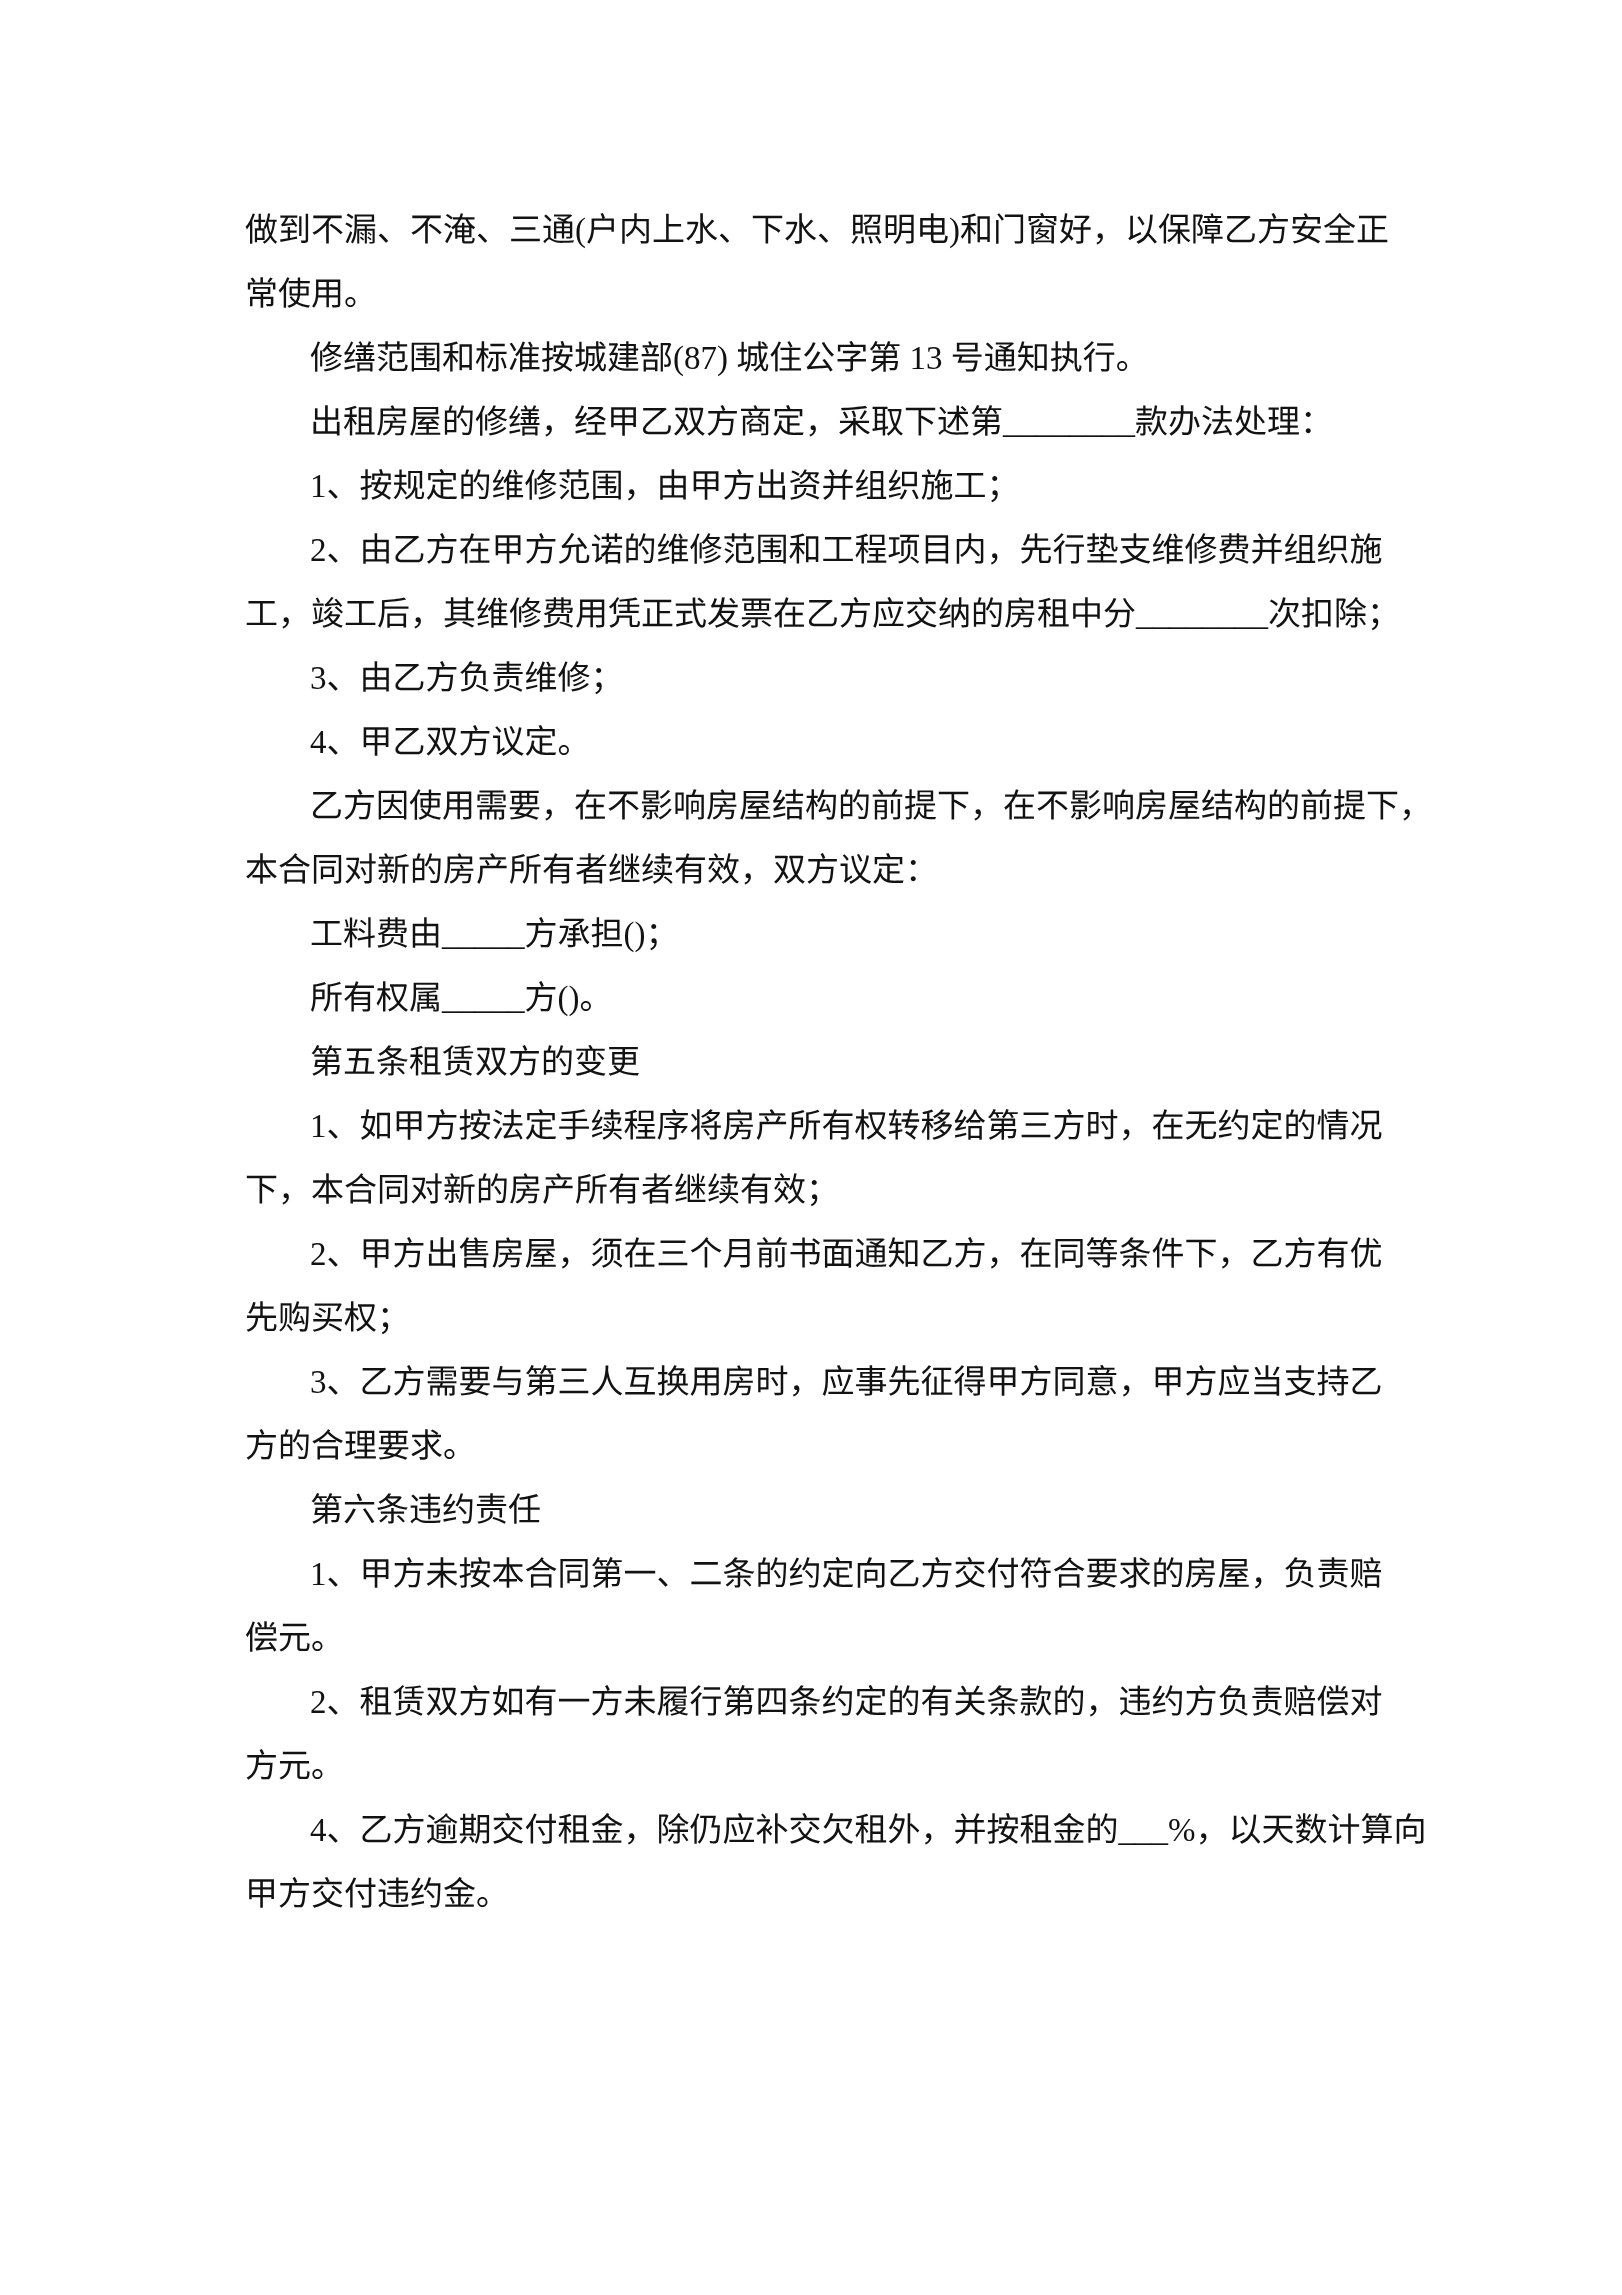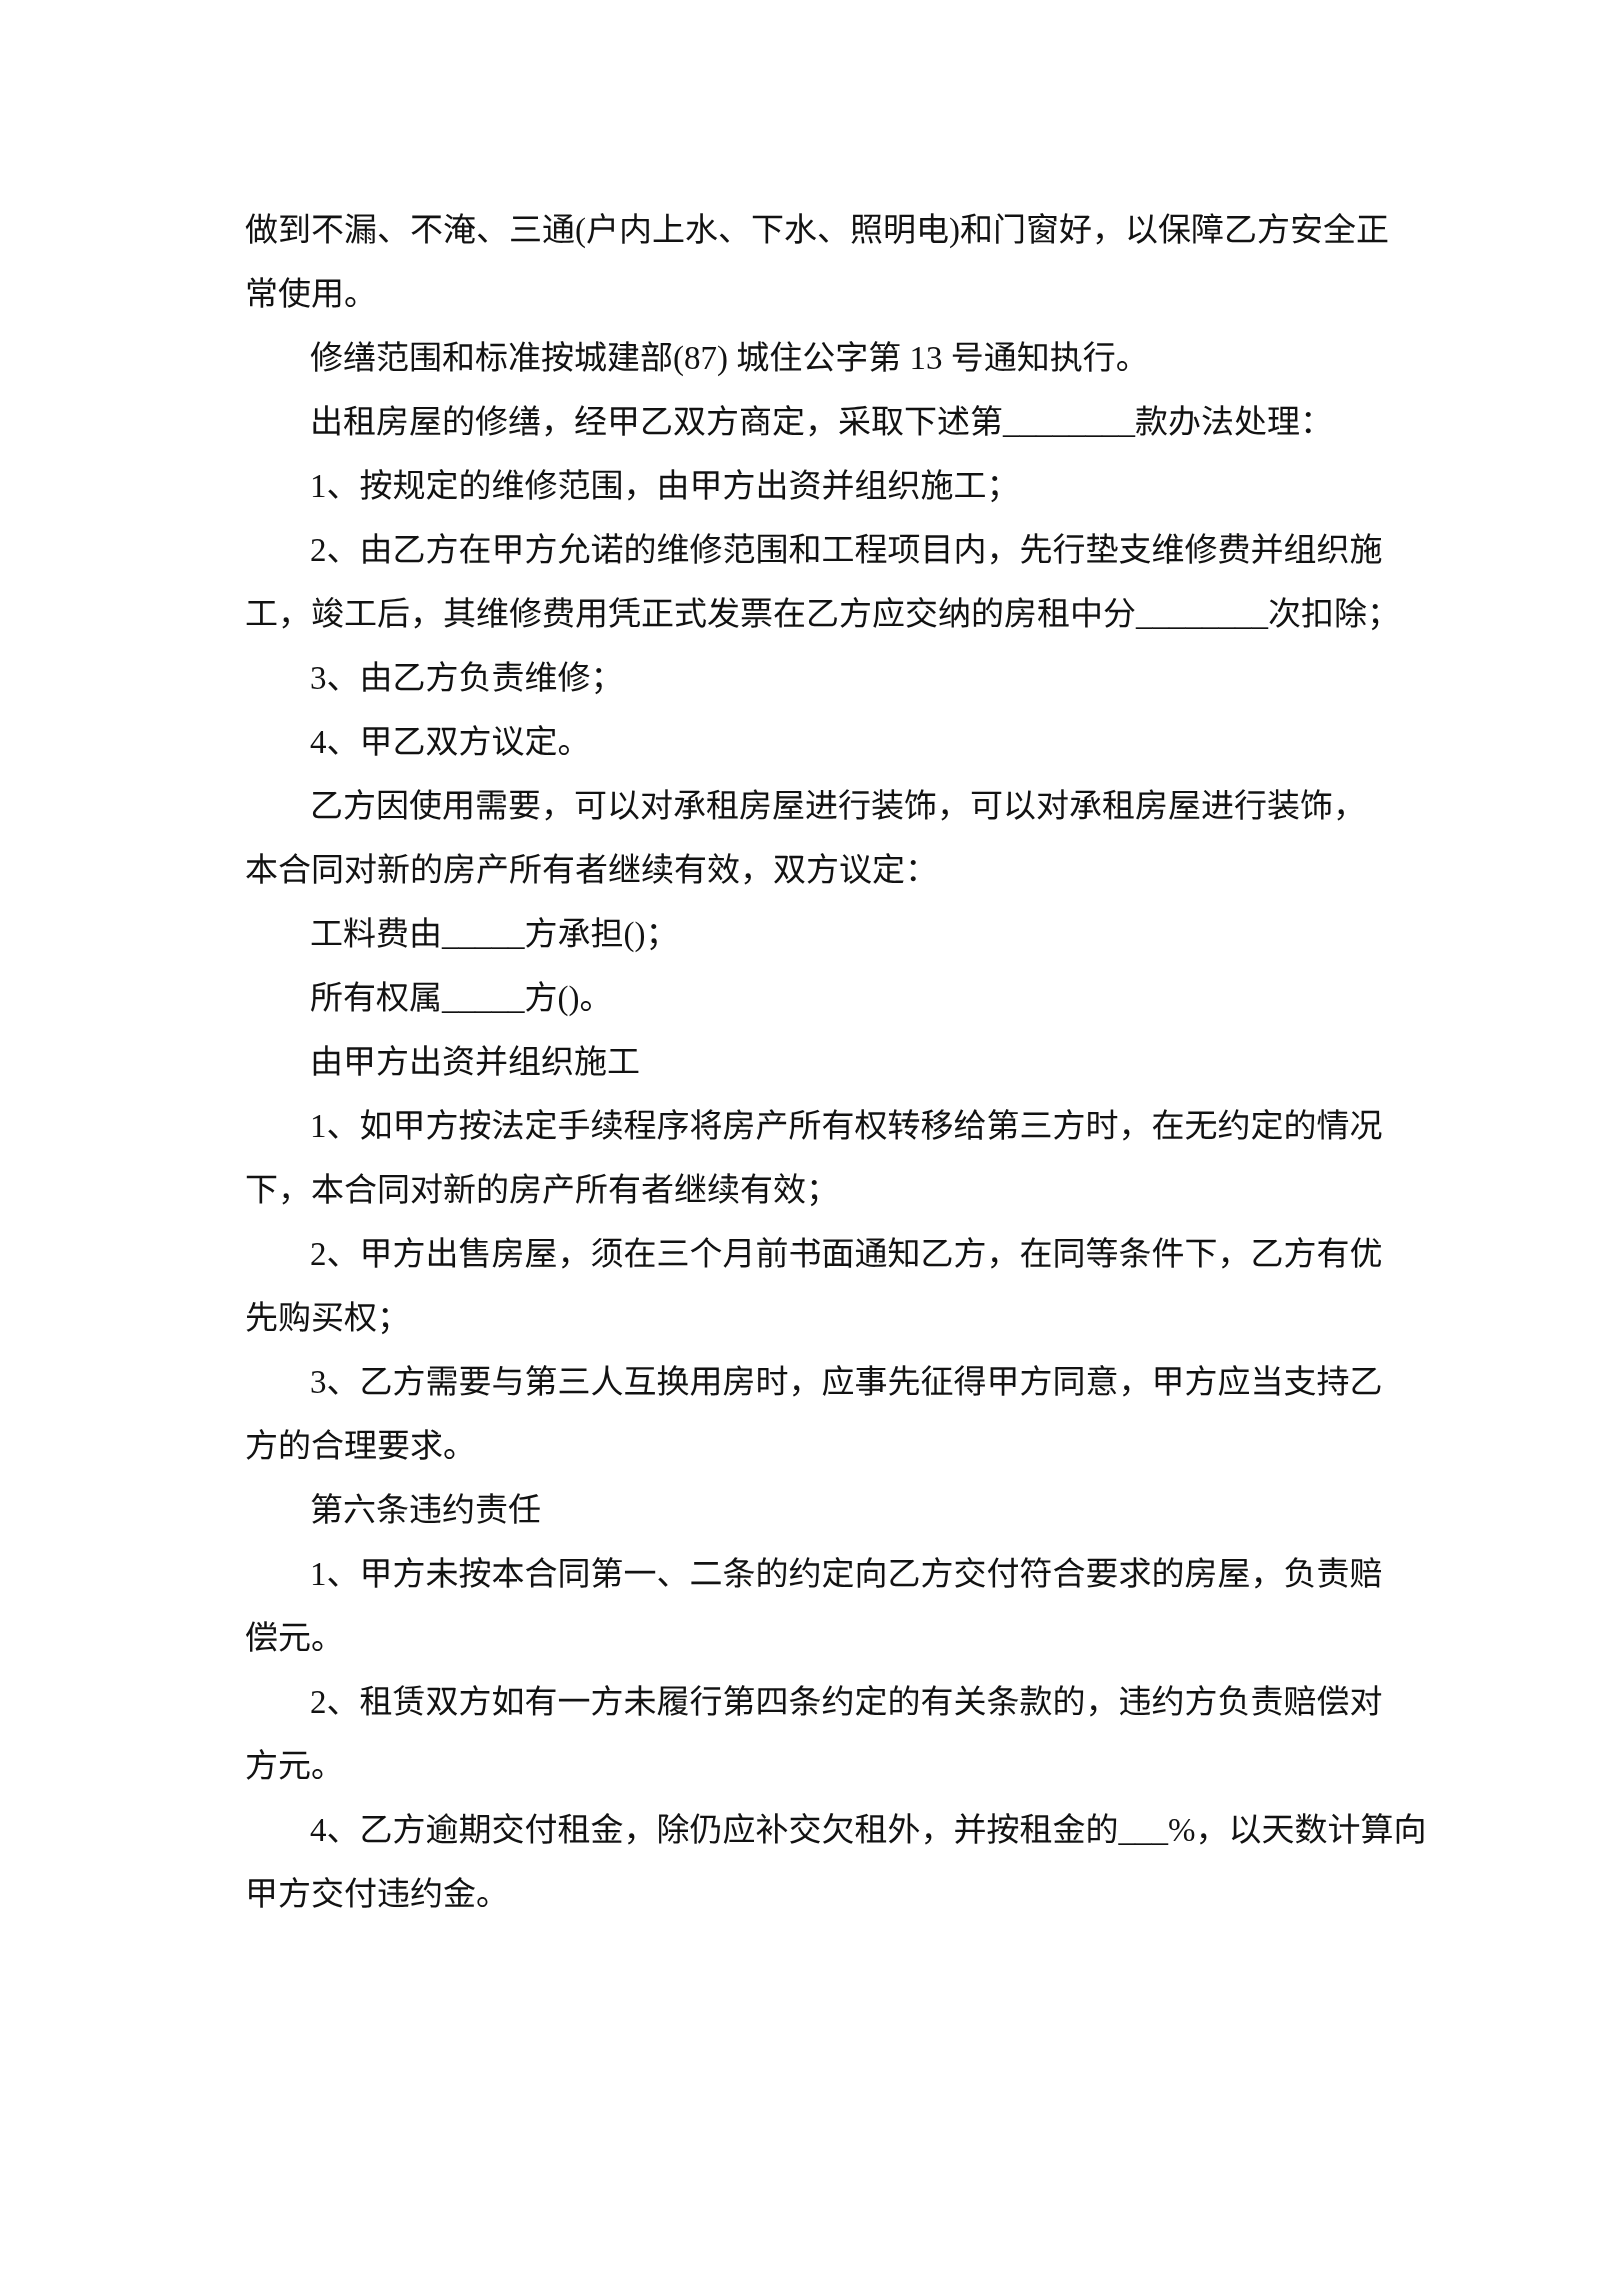--- a/index.html
+++ b/index.html
@@ -47,25 +47,25 @@
   <div class="doc-body" id="doc-body" style="color: rgb(18, 18, 18);">
       <div class="text-line">做到不漏、不淹、三通(户内上水、下水、照明电)和门窗好，以保障乙方安全正</div>
       <div class="text-line">常使用。</div>
       <div class="text-line indent">修缮范围和标准按城建部(87) 城住公字第 13 号通知执行。</div>
       <div class="text-line indent">出租房屋的修缮，经甲乙双方商定，采取下述第________款办法处理：</div>
       <div class="text-line indent">1、按规定的维修范围，由甲方出资并组织施工；</div>
       <div class="text-line indent">2、由乙方在甲方允诺的维修范围和工程项目内，先行垫支维修费并组织施</div>
       <div class="text-line">工，竣工后，其维修费用凭正式发票在乙方应交纳的房租中分________次扣除；</div>
       <div class="text-line indent">3、由乙方负责维修；</div>
       <div class="text-line indent">4、甲乙双方议定。</div>
-      <div class="text-line indent">乙方因使用需要，可以对承租房屋进行装饰，可以对承租房屋进行装饰，</div>
+      <div class="text-line indent">乙方因使用需要，在不影响房屋结构的前提下，在不影响房屋结构的前提下，</div>
       <div class="text-line">本合同对新的房产所有者继续有效，双方议定：</div>
       <div class="text-line indent">工料费由_____方承担()；</div>
       <div class="text-line indent">所有权属_____方()。</div>
-      <div class="text-line indent">由甲方出资并组织施工</div>
+      <div class="text-line indent">第五条租赁双方的变更</div>
       <div class="text-line indent">1、如甲方按法定手续程序将房产所有权转移给第三方时，在无约定的情况</div>
       <div class="text-line">下，本合同对新的房产所有者继续有效；</div>
       <div class="text-line indent">2、甲方出售房屋，须在三个月前书面通知乙方，在同等条件下，乙方有优</div>
       <div class="text-line">先购买权；</div>
       <div class="text-line indent">3、乙方需要与第三人互换用房时，应事先征得甲方同意，甲方应当支持乙</div>
       <div class="text-line">方的合理要求。</div>
       <div class="text-line indent">第六条违约责任</div>
       <div class="text-line indent">1、甲方未按本合同第一、二条的约定向乙方交付符合要求的房屋，负责赔</div>
       <div class="text-line">偿元。</div>
       <div class="text-line indent">2、租赁双方如有一方未履行第四条约定的有关条款的，违约方负责赔偿对</div>

